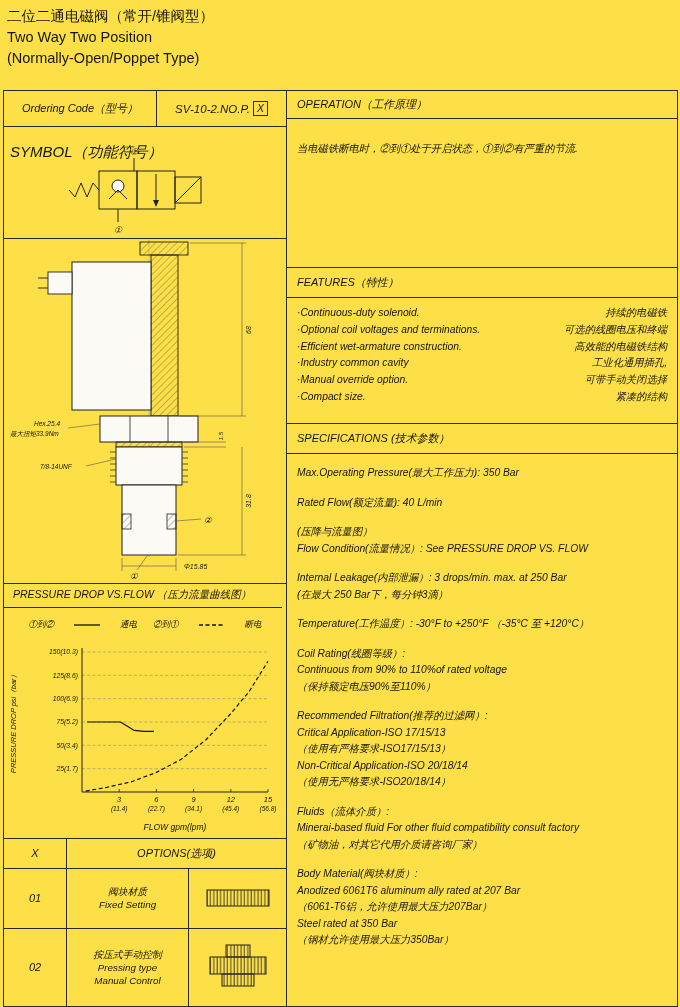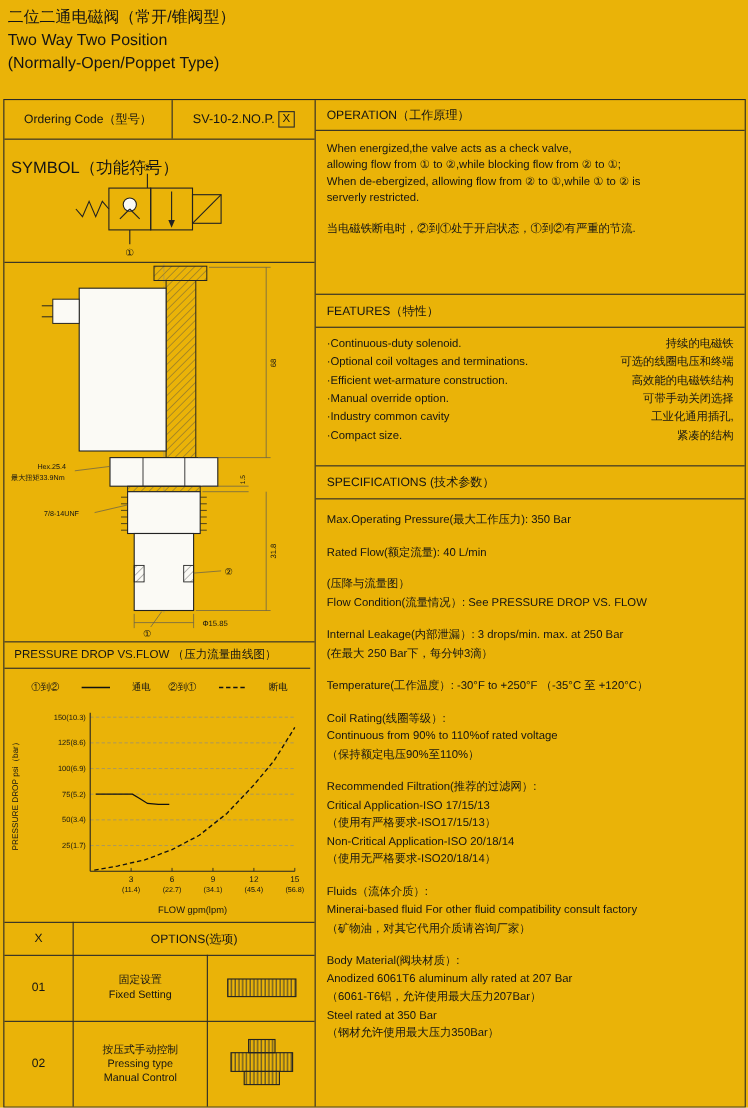--- a/index.html
+++ b/index.html
@@ -1,18 +1,18 @@
 <!DOCTYPE html>
 <html><head>
 <meta charset="utf-8">
 <style>
   html,body{margin:0;padding:0;background:#e8e8e8;}
-  .page{position:relative;width:680px;height:1007px;background:#eab308;font-family:"Liberation Sans",sans-serif;color:#141414;overflow:hidden;}
+  .page{position:relative;width:680px;height:1007px;background:#fde047;font-family:"Liberation Sans",sans-serif;color:#141414;overflow:hidden;}
   .titles{position:absolute;left:7px;top:6px;font-size:14.5px;line-height:21px;}
-  .frame{position:absolute;left:3px;top:90px;width:673px;height:915px;border:1px solid #2a2a2a;}
+  .frame{position:absolute;left:3px;top:90px;width:673px;height:915px;border:1px solid #2a2a2a;font-style:italic;}
   .col-left{position:absolute;left:0;top:0;width:282px;height:915px;border-right:1px solid #2a2a2a;}
   .col-right{position:absolute;left:283px;top:0;right:0;height:915px;}
   
   .row-ordering{position:absolute;top:0;left:0;right:0;height:35px;border-bottom:1px solid #2a2a2a;display:flex;}
   .ordering-label{width:152px;border-right:1px solid #2a2a2a;display:flex;align-items:center;justify-content:center;font-size:11px;}
   .ordering-code{flex:1;display:flex;align-items:center;justify-content:center;font-size:11.5px;}
   .xbox{display:inline-block;border:1px solid #2a2a2a;padding:0 3px;margin-left:3px;font-size:10.5px;line-height:13px;}
   .sec-symbol{position:absolute;top:35px;left:0;right:0;height:112px;border-bottom:1px solid #2a2a2a;}
   .symbol-label{position:absolute;top:17px;left:6px;font-size:15px;}
   .symbol-svg{position:absolute;top:18px;left:0;}
@@ -230,21 +230,21 @@
       </div>
 
       <div class="sec-optheader">
         <div class="optx">X</div>
         <div class="opth">OPTIONS(选项)</div>
       </div>
 
       <div class="opt-row opt-row1">
         <div class="opt-code">01</div>
         <div class="opt-text">
-          <div>固定设置</div>
+          <div>阀块材质</div>
           <div>Fixed Setting</div>
         </div>
         <div class="opt-icon">
           <svg width="64" height="24" viewBox="0 0 64 24">
             <rect x="1" y="4" width="62" height="16" fill="url(#knurl)" stroke="#222" stroke-width="1"></rect>
           </svg>
         </div>
       </div>
 
       <div class="opt-row opt-row2">
@@ -262,52 +262,46 @@
           </svg>
         </div>
       </div>
 
     </div>
 
     <div class="col-right">
 
       <div class="hdr op-header">OPERATION（工作原理）</div>
       <div class="op-body">
-        <div id="op-en">
-            <div>When energized,the valve acts as a check valve,</div>
-            <div>allowing flow from ① to ②,while blocking flow from ② to ①;</div>
-            <div>When de-ebergized, allowing flow from ② to ①,while ① to ② is</div>
-            <div>serverly restricted.</div>
-          </div>
         <div id="op-zh" class="op-zh">
             <div>当电磁铁断电时，②到①处于开启状态，①到②有严重的节流.</div>
           </div>
       </div>
 
       <div class="hdr feat-header">FEATURES（特性）</div>
       <div class="feat-body" id="feat-list">
           <div class="feat-row">
             <span>·Continuous-duty  solenoid.</span>
             <span>持续的电磁铁</span>
           </div>
           <div class="feat-row">
             <span>·Optional coil voltages and terminations.</span>
             <span>可选的线圈电压和终端</span>
           </div>
           <div class="feat-row">
             <span>·Efficient wet-armature construction.</span>
             <span>高效能的电磁铁结构</span>
           </div>
           <div class="feat-row">
+            <span>·Industry common cavity</span>
+            <span>工业化通用插孔,</span>
+          </div>
+          <div class="feat-row">
             <span>·Manual override option.</span>
             <span>可带手动关闭选择</span>
-          </div>
-          <div class="feat-row">
-            <span>·Industry common cavity</span>
-            <span>工业化通用插孔,</span>
           </div>
           <div class="feat-row">
             <span>·Compact size.</span>
             <span>紧凑的结构</span>
           </div>
         </div>
 
       <div class="hdr spec-header">SPECIFICATIONS (技术参数）</div>
       <div class="spec-body" id="spec-list">
           <div class="spec-par">

